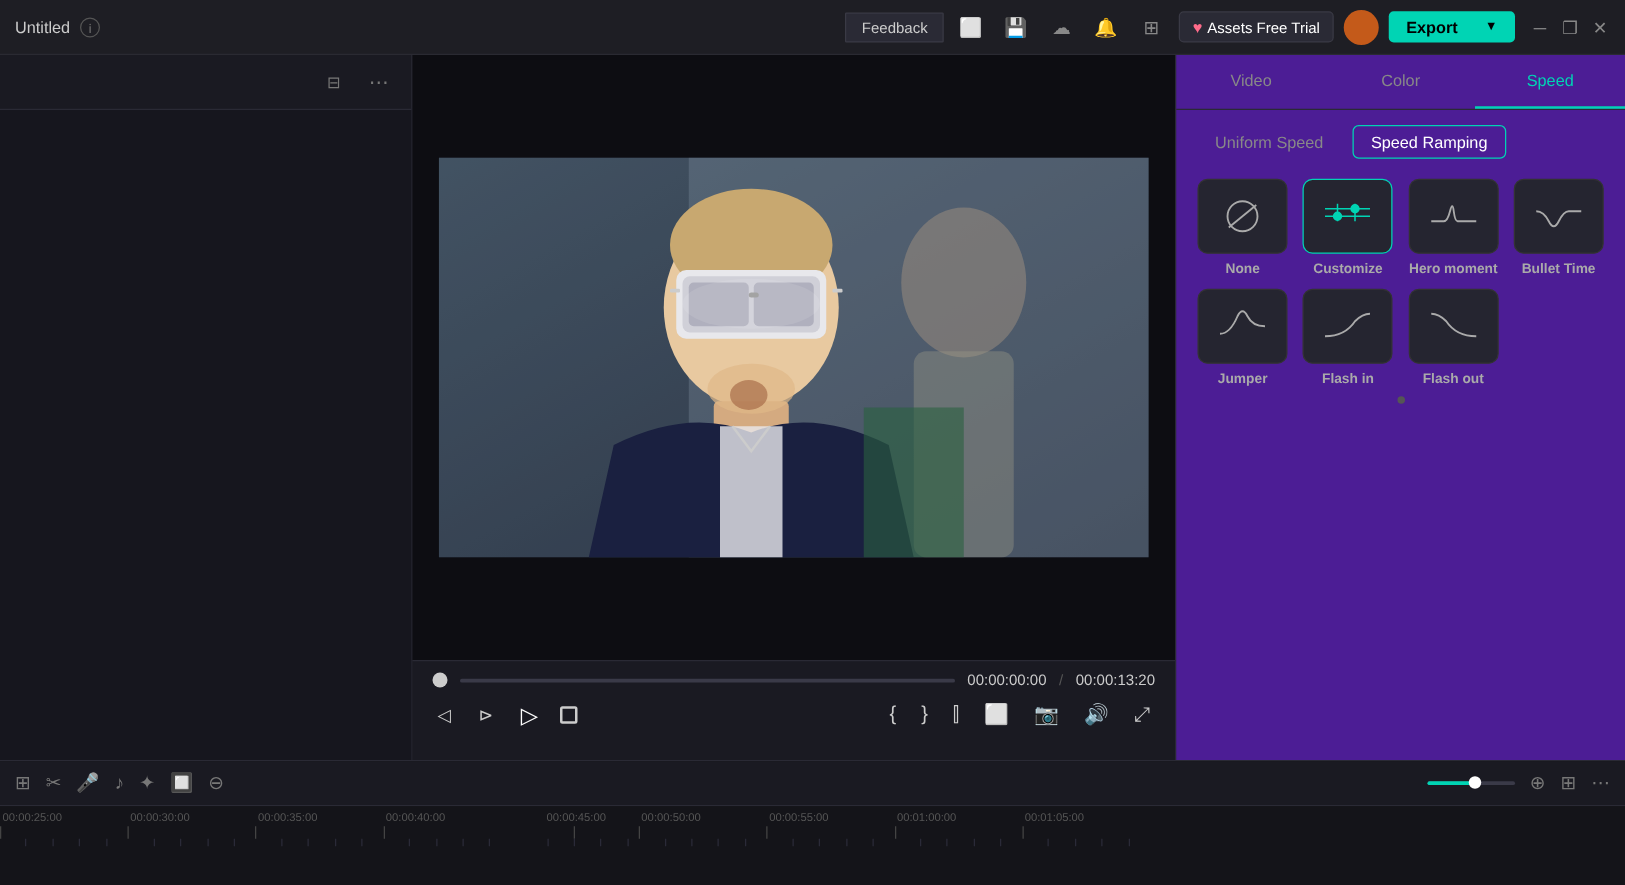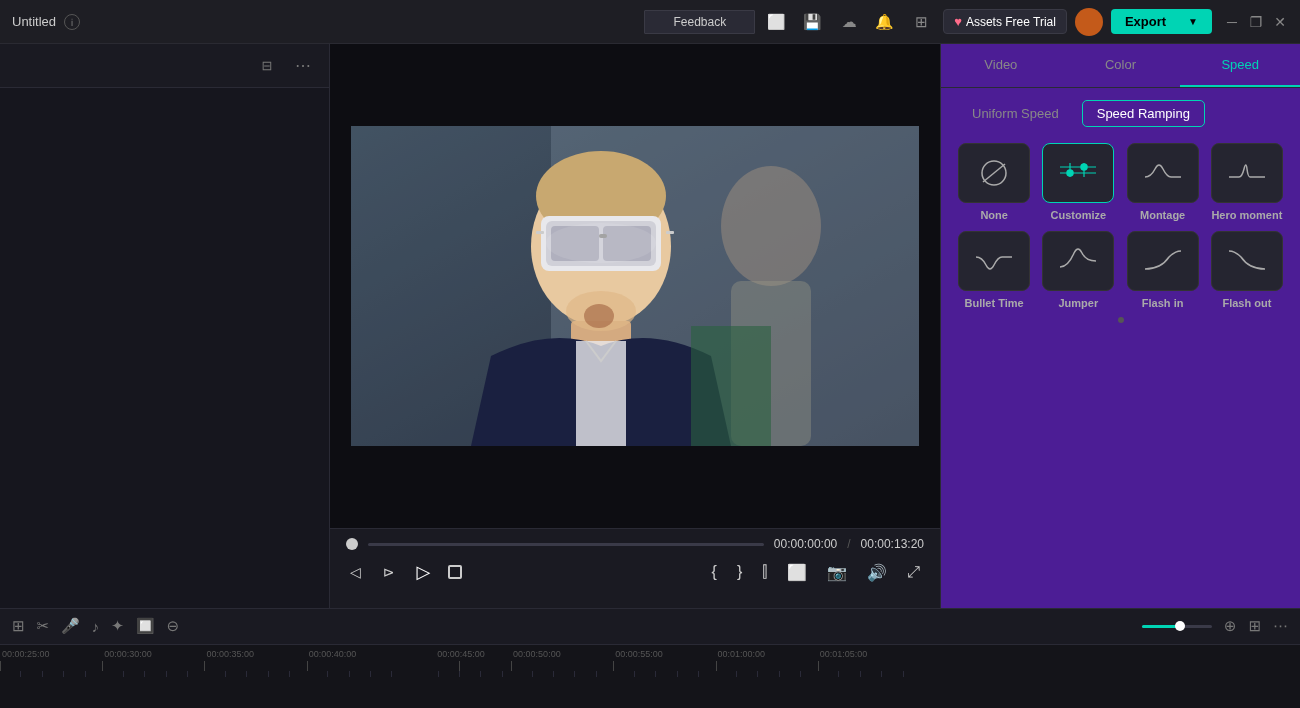--- a/index.html
+++ b/index.html
@@ -44,21 +44,21 @@
     }
     .titlebar-center {
       display: flex;
       align-items: center;
       gap: 8px;
     }
     .btn-feedback {
       background: #2a2a35;
       border: 1px solid #3a3a45;
       color: #ccc;
-      padding: 4px 28px;
+      padding: 4px 12px;
       border-radius: 1px;
       font-size: 12px;
       cursor: pointer;
     }
     .titlebar-icon {
       width: 28px; height: 28px;
       display: flex; align-items: center; justify-content: center;
       color: #888;
       font-size: 15px;
       cursor: pointer;
@@ -557,29 +557,20 @@
               <line x1="4" y1="12" x2="40" y2="12" stroke="#00d4b4" stroke-width="1.2"></line>
               <circle cx="14" cy="18" r="3" fill="#00d4b4"></circle>
               <circle cx="28" cy="12" r="3" fill="#00d4b4"></circle>
               <line x1="14" y1="8" x2="14" y2="22" stroke="#00d4b4" stroke-width="1.2"></line>
               <line x1="28" y1="8" x2="28" y2="22" stroke="#00d4b4" stroke-width="1.2"></line>
             </svg>
           </div>
           <span class="speed-label">Customize</span>
         </div>
 
-        <div class="speed-card">
-          <div class="speed-icon-box">
-            <svg viewBox="0 0 44 36">
-
-              <path d="M4,22 Q10,22 14,14 Q18,6 22,14 Q26,22 30,22 Q34,22 40,22" stroke="#aaa" stroke-width="1.5" fill="none"></path>
-            </svg>
-          </div>
-          <span class="speed-label">Montage</span>
-        </div>
 
         <div class="speed-card">
           <div class="speed-icon-box">
             <svg viewBox="0 0 44 36">
 
               <path d="M4,22 L14,22 Q17,22 19,14 Q21,6 22,14 Q23,22 25,22 L40,22" stroke="#aaa" stroke-width="1.5" fill="none"></path>
             </svg>
           </div>
           <span class="speed-label">Hero moment</span>
         </div>

